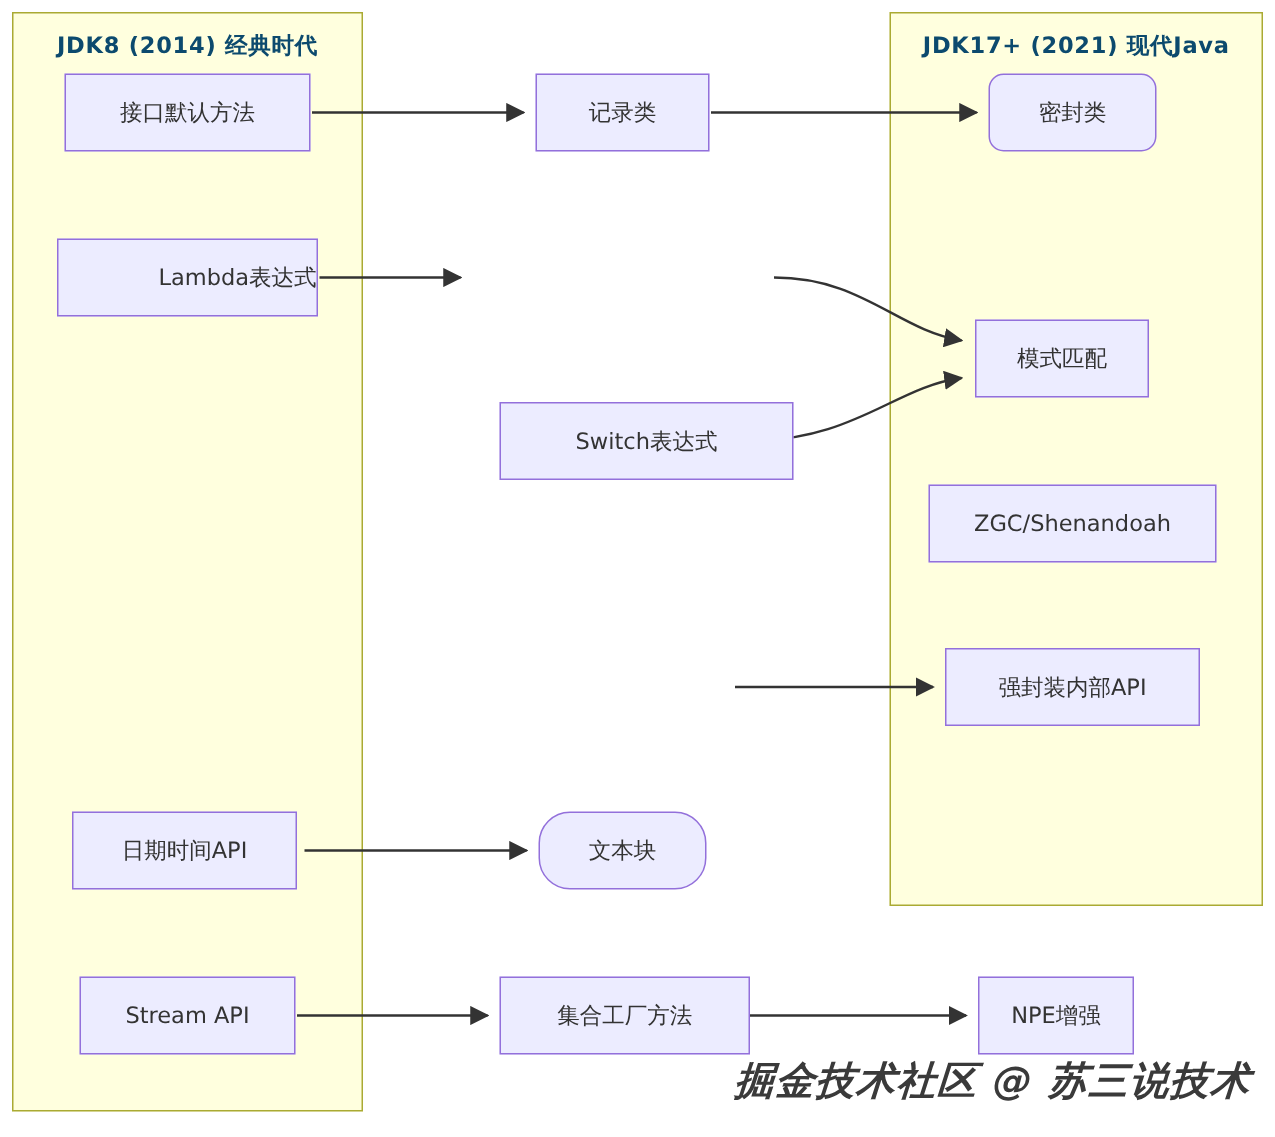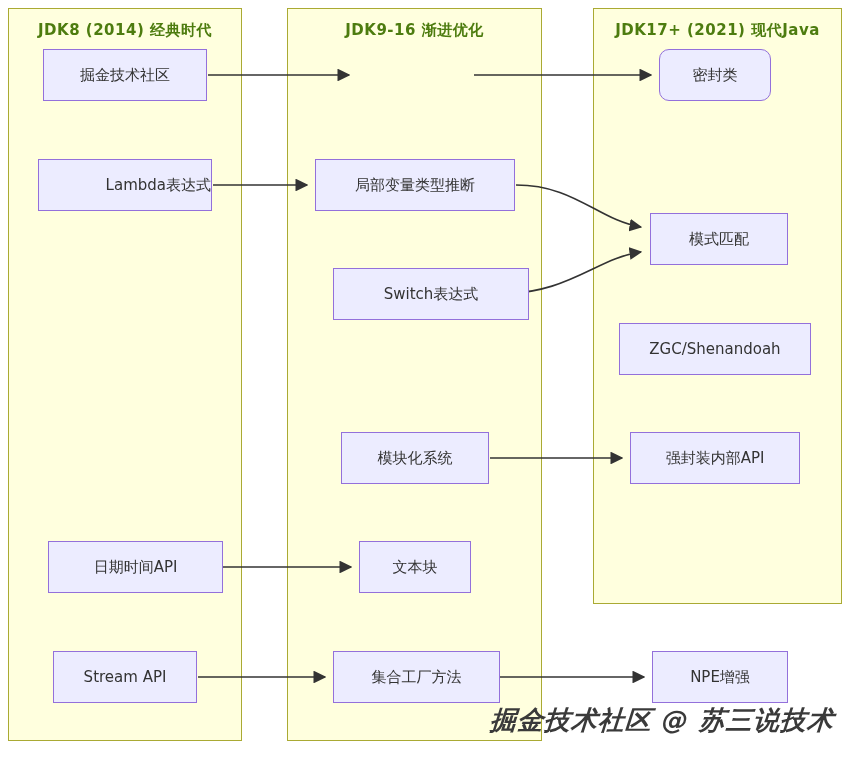--- a/index.html
+++ b/index.html
@@ -22,21 +22,21 @@
     box-sizing: border-box;
   }
   .panel-title {
     position: absolute;
     top: 12px;
     left: 0;
     width: 100%;
     text-align: center;
     font-size: 15px;
     font-weight: 600;
-    color: #4d7c0f;
+    color: #0c4a6e;
     letter-spacing: 0.5px;
   }
   .node {
     position: absolute;
     height: 52px;
     background: #ececff;
     border: 1px solid #9370db;
     box-sizing: border-box;
     display: flex;
     align-items: center;
@@ -73,23 +73,20 @@
 </style>
 </head>
 <body>
 
 <div class="canvas">
 
   <div class="panel" style="left:8px; top:8px; width:234px; height:733px;">
     <div class="panel-title">JDK8 (2014) 经典时代</div>
   </div>
 
-  <div class="panel" style="left:287px; top:8px; width:255px; height:733px;">
-    <div class="panel-title">JDK9-16 渐进优化</div>
-  </div>
 
   <div class="panel" style="left:593px; top:8px; width:249px; height:596px;">
     <div class="panel-title">JDK17+ (2021) 现代Java</div>
   </div>
 
   <svg class="edges" width="850" height="758" viewBox="0 0 850 758">
     <defs>
       <marker id="arrow" viewBox="0 0 10 10" refX="9" refY="5" markerWidth="8" markerHeight="8" orient="auto-start-reverse">
         <path d="M0,0 L10,5 L0,10 z" fill="#333333"></path>
       </marker>
@@ -99,59 +96,56 @@
     <path class="edge" d="M213,185 H307" marker-end="url(#arrow)"></path>
     <path class="edge" d="M516,185 C575,185 598,220 641,227" marker-end="url(#arrow)"></path>
     <path class="edge" d="M498,294 C570,294 596,258 641,252" marker-end="url(#arrow)"></path>
     <path class="edge" d="M490,458 H622" marker-end="url(#arrow)"></path>
     <path class="edge" d="M203,567 H351" marker-end="url(#arrow)"></path>
     <path class="edge" d="M198,677 H325" marker-end="url(#arrow)"></path>
     <path class="edge" d="M498,677 H644" marker-end="url(#arrow)"></path>
   </svg>
 
   <div class="node" style="left:43px; top:49px; width:164px;">
-    <span>掘金技术社区</span>
+    <span>接口默认方法</span>
   </div>
   <div class="node" style="left:38px; top:159px; width:174px;justify-content:flex-end;">
     <span>Lambda表达式</span>
   </div>
-  <div class="node" style="left:48px; top:541px; width:175px;">
+  <div class="node" style="left:48px; top:541px; width:150px;">
     <span>日期时间API</span>
   </div>
   <div class="node" style="left:53px; top:651px; width:144px;">
     <span>Stream API</span>
   </div>
 
-  <div class="node" style="left:315px; top:159px; width:200px;">
-    <span>局部变量类型推断</span>
+  <div class="node" style="left:357px; top:49px; width:116px;">
+    <span>记录类</span>
   </div>
   <div class="node" style="left:333px; top:268px; width:196px;">
     <span>Switch表达式</span>
   </div>
-  <div class="node" style="left:341px; top:432px; width:148px;">
-    <span>模块化系统</span>
-  </div>
-  <div class="node" style="left:359px; top:541px; width:112px;">
+  <div class="node" style="left:359px; top:541px; width:112px;border-radius:21px;">
     <span>文本块</span>
   </div>
   <div class="node" style="left:333px; top:651px; width:167px;">
     <span>集合工厂方法</span>
   </div>
 
   <div class="node" style="left:659px; top:49px; width:112px;border-radius:10px;">
     <span>密封类</span>
   </div>
-  <div class="node" style="left:650px; top:213px; width:138px;">
+  <div class="node" style="left:650px; top:213px; width:116px;">
     <span>模式匹配</span>
   </div>
   <div class="node" style="left:619px; top:323px; width:192px;">
     <span>ZGC/Shenandoah</span>
   </div>
   <div class="node" style="left:630px; top:432px; width:170px;">
     <span>强封装内部API</span>
   </div>
-  <div class="node" style="left:652px; top:651px; width:136px;">
+  <div class="node" style="left:652px; top:651px; width:104px;">
     <span>NPE增强</span>
   </div>
 
   <div class="watermark">掘金技术社区 @ 苏三说技术</div>
 
 </div>
 
 </body></html>

